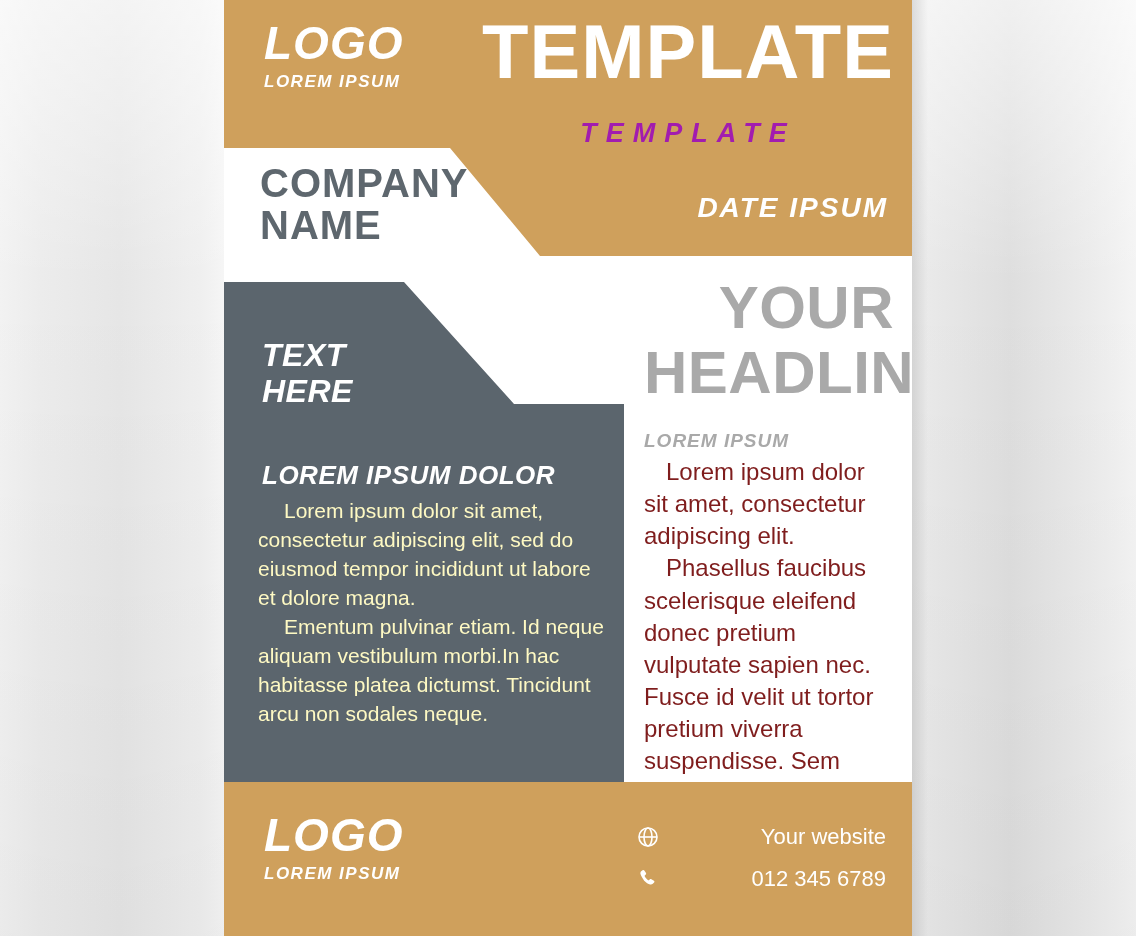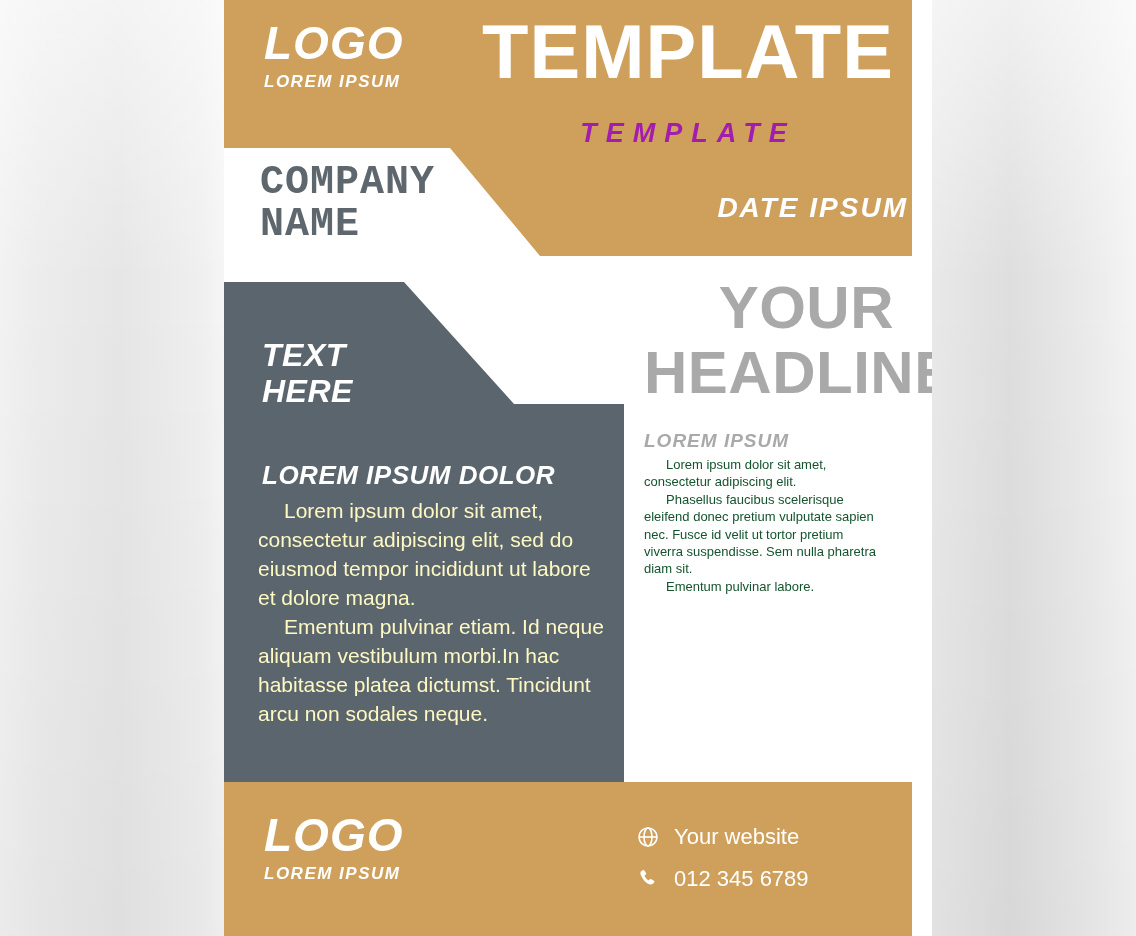--- a/index.html
+++ b/index.html
@@ -45,21 +45,20 @@
   
   #sheet {
     position: absolute;
     left: 224px;
     top: 0px;
     width: 688px;
     height: 936px;
     background: #ffffff;
     overflow: hidden;
     z-index: 2;
-    padding-left: 20px;
   }
   
   #sheet-shadow {
     position: absolute;
     left: 912px;
     top: 0;
     width: 16px;
     height: 936px;
     background: linear-gradient(to right, rgba(0,0,0,0.12), rgba(0,0,0,0));
     z-index: 1;
@@ -134,21 +133,20 @@
   
   .company-name {
     position: absolute;
     left: 36px;
     top: 162px;
     color: #5e676e;
     font-size: 40px;
     font-weight: bold;
     letter-spacing: 1px;
     line-height: 1.06;
-    font-family: Liberation Mono, monospace;
   }
 
   
   .grey-panel {
     position: absolute;
     left: 0;
     top: 282px;
     width: 400px;
     height: 500px;
     background: #5b656d;
@@ -210,22 +208,22 @@
     font-size: 19px;
     font-weight: bold;
     font-style: italic;
     letter-spacing: 1px;
   }
   .right-body {
     position: absolute;
     left: 420px;
     top: 456px;
     width: 232px;
-    color: #14532d;
-    font-size: 13px;
+    color: #7f1d1d;
+    font-size: 24px;
     line-height: 1.34;
   }
   .right-body p {
     margin: 0;
     text-indent: 22px;
   }
 
   
   .gold-footer {
     position: absolute;
@@ -245,21 +243,21 @@
     position: absolute;
     right: 26px;
     top: 42px;
     width: 250px;
     color: #ffffff;
     font-size: 22px;
   }
   .contact-row {
     display: flex;
     align-items: center;
-    justify-content: flex-start;
+    justify-content: space-between;
     gap: 14px;
     margin-bottom: 16px;
   }
   .contact-row .ic {
     width: 24px;
     height: 24px;
     flex: 0 0 24px;
     display: flex;
     align-items: center;
     justify-content: center;

